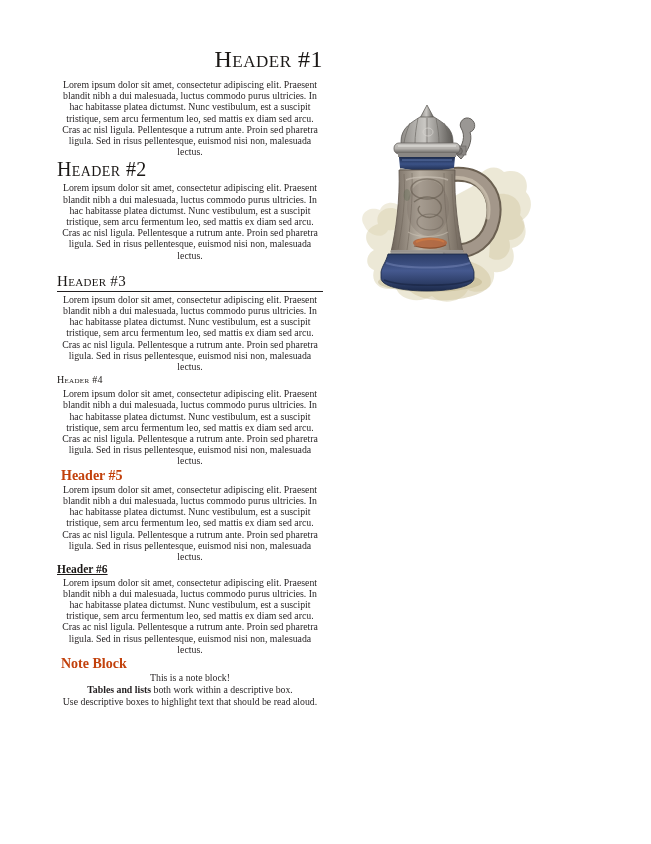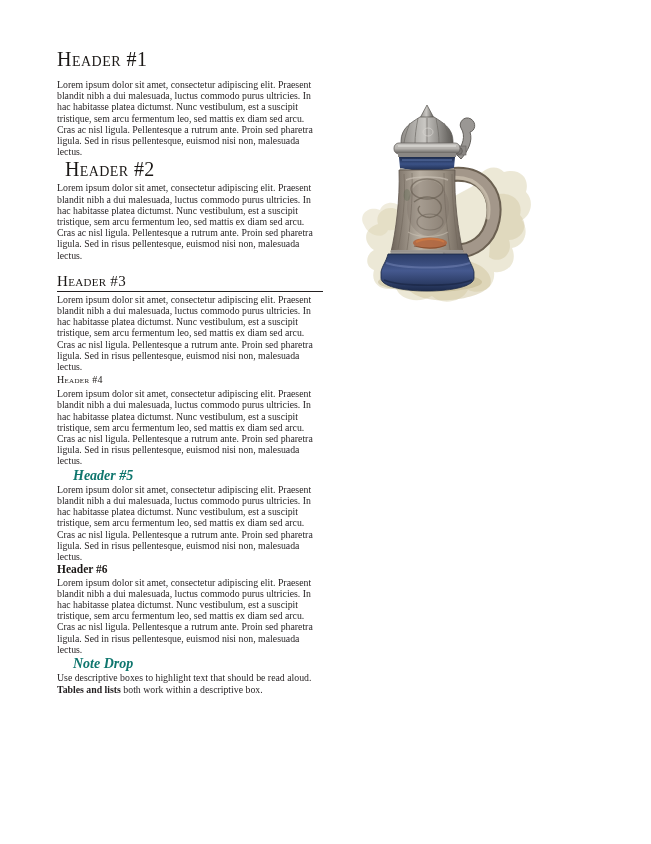--- a/index.html
+++ b/index.html
@@ -1,26 +1,26 @@
 <!DOCTYPE html>
 <html><head>
 <meta charset="utf-8">
 <style>
   html,body{margin:0;padding:0;background:#ffffff;}
   body{width:651px;height:844px;position:relative;font-family:"Liberation Serif",serif;color:#231f20;overflow:hidden;}
   .page{position:absolute;inset:0;background:#ffffff;}
   .text-column{position:absolute;left:57px;top:44px;width:266px;}
   h1,h2,h3,h4{font-weight:400;color:#1b1816;}
-  h1{font-size:20px;line-height:30px;margin:0 0 5px;font-variant:small-caps;letter-spacing:.5px;}
-  h2{font-size:20px;line-height:21px;margin:0 8px 2px;font-variant:small-caps;letter-spacing:.4px;}
+  h1{font-size:24px;line-height:30px;margin:0 0 5px;font-variant:small-caps;letter-spacing:.5px;text-align:right;}
+  h2{font-size:20px;line-height:21px;margin:0 0 2px;font-variant:small-caps;letter-spacing:.4px;}
   h3{font-size:15px;line-height:16px;margin:12px 0 2px;padding-bottom:2px;border-bottom:1.5px solid #231f20;font-variant:small-caps;letter-spacing:.3px;}
   h4{font-size:10px;line-height:14px;margin:0 0 1px;font-variant:small-caps;letter-spacing:.3px;}
-  h5{font-size:14px;line-height:15px;margin:1px 16px 1px;font-weight:700;color:#0f766e;font-style:italic;}
-  h6{font-size:11.5px;line-height:12.5px;margin:1px 0 1px;font-weight:700;color:#1b1816;}
-  p{font-size:9.8px;line-height:11.2px;margin:0 0 1px;}
+  h5{font-size:14px;line-height:15px;margin:1px 4px 1px;font-weight:700;color:#c2410c;}
+  h6{font-size:11.5px;line-height:12.5px;margin:1px 0 1px;font-weight:700;color:#1b1816;text-decoration:underline;}
+  p{font-size:9.8px;line-height:11.2px;margin:0 0 1px;text-align:center;}
   p.spaced{margin-bottom:2px;}
   strong{font-weight:700;}
   .illustration{position:absolute;left:344px;top:100px;width:190px;height:210px;}
   .illustration svg{display:block;width:100%;height:100%;}
 </style>
 </head>
 <body>
 
 <div class="page">
 
@@ -36,24 +36,25 @@
 
     <h4>Header #4</h4>
     <p>Lorem ipsum dolor sit amet, consectetur adipiscing elit. Praesent blandit nibh a dui malesuada, luctus commodo purus ultricies. In hac habitasse platea dictumst. Nunc vestibulum, est a suscipit tristique, sem arcu fermentum leo, sed mattis ex diam sed arcu. Cras ac nisl ligula. Pellentesque a rutrum ante. Proin sed pharetra ligula. Sed in risus pellentesque, euismod nisi non, malesuada lectus.</p>
 
     <h5>Header #5</h5>
     <p>Lorem ipsum dolor sit amet, consectetur adipiscing elit. Praesent blandit nibh a dui malesuada, luctus commodo purus ultricies. In hac habitasse platea dictumst. Nunc vestibulum, est a suscipit tristique, sem arcu fermentum leo, sed mattis ex diam sed arcu. Cras ac nisl ligula. Pellentesque a rutrum ante. Proin sed pharetra ligula. Sed in risus pellentesque, euismod nisi non, malesuada lectus.</p>
 
     <h6>Header #6</h6>
     <p>Lorem ipsum dolor sit amet, consectetur adipiscing elit. Praesent blandit nibh a dui malesuada, luctus commodo purus ultricies. In hac habitasse platea dictumst. Nunc vestibulum, est a suscipit tristique, sem arcu fermentum leo, sed mattis ex diam sed arcu. Cras ac nisl ligula. Pellentesque a rutrum ante. Proin sed pharetra ligula. Sed in risus pellentesque, euismod nisi non, malesuada lectus.</p>
 
-    <h5>Note Drop</h5>
+    <h5>Note Block</h5>
+    <p>This is a note block!</p>
 
+    <p><strong>Tables and lists</strong><span> both work within a descriptive box.</span></p>
     <p>Use descriptive boxes to highlight text that should be read aloud.</p>
-    <p><strong>Tables and lists</strong><span> both work within a descriptive box.</span></p>
   </div>
 
   <div class="illustration">
     <svg viewBox="0 0 190 210" xmlns="http://www.w3.org/2000/svg">
       <defs>
         <linearGradient id="pewterGrad" x1="0" y1="0" x2="1" y2="0">
           <stop offset="0" stop-color="#8f8c88"></stop>
           <stop offset="0.45" stop-color="#c9c7c3"></stop>
           <stop offset="1" stop-color="#5c5955"></stop>
         </linearGradient>

